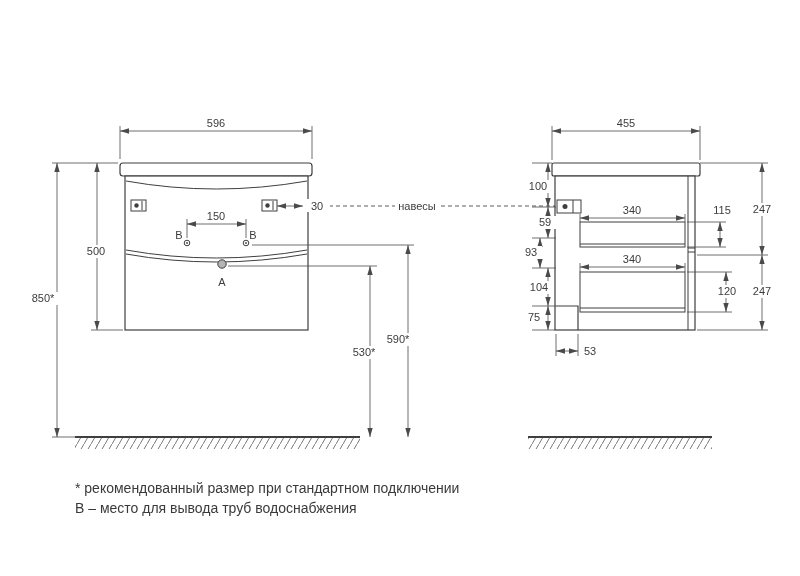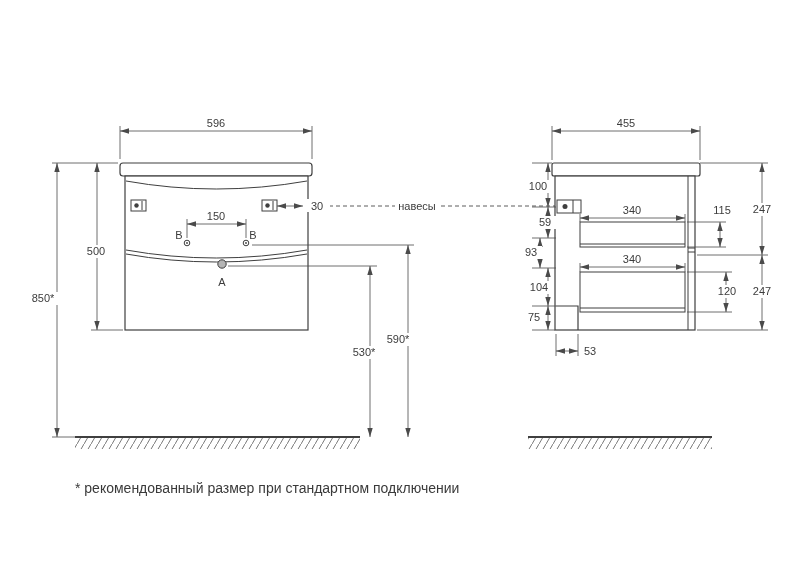--- a/index.html
+++ b/index.html
@@ -210,15 +210,16 @@
   <text class="dim-text" x="584" y="355" text-anchor="start">53</text>
 
   <g>
     <line x1="528" y1="437" x2="712" y2="437" stroke="#3f3f3f" stroke-width="2"></line>
     <rect x="528" y="438" width="184" height="11" fill="url(#hatch)" stroke="none"></rect>
   </g>
 </svg>
 
 <div class="footnotes">
   <div>* рекомендованный размер при стандартном подключении</div>
+  <div>B – место для вывода труб водоснабжения</div>
 </div>
 
 </div>
 
 </body></html>

